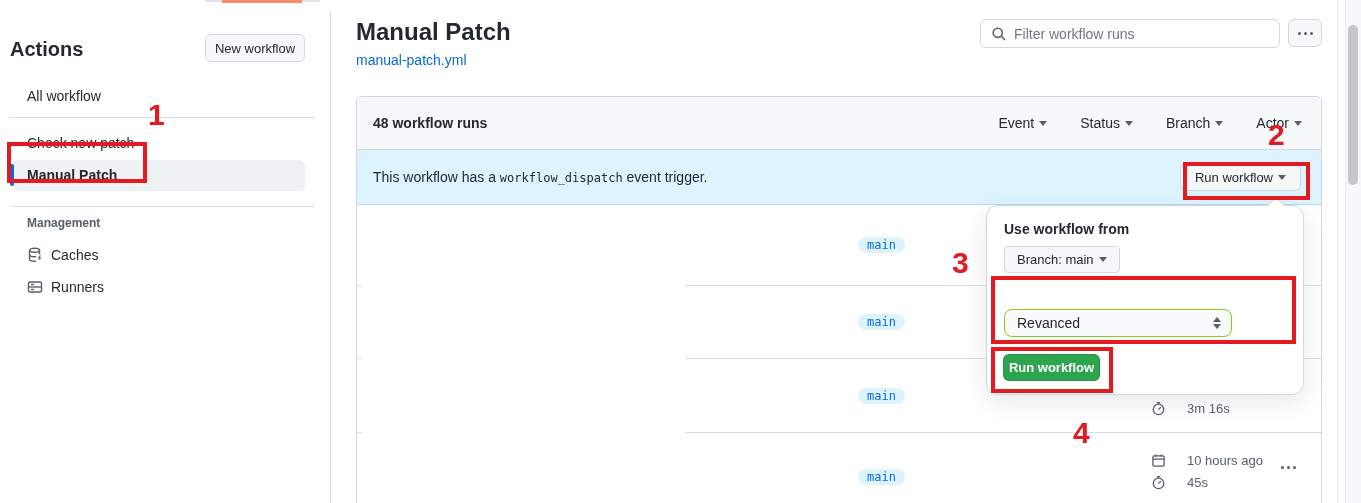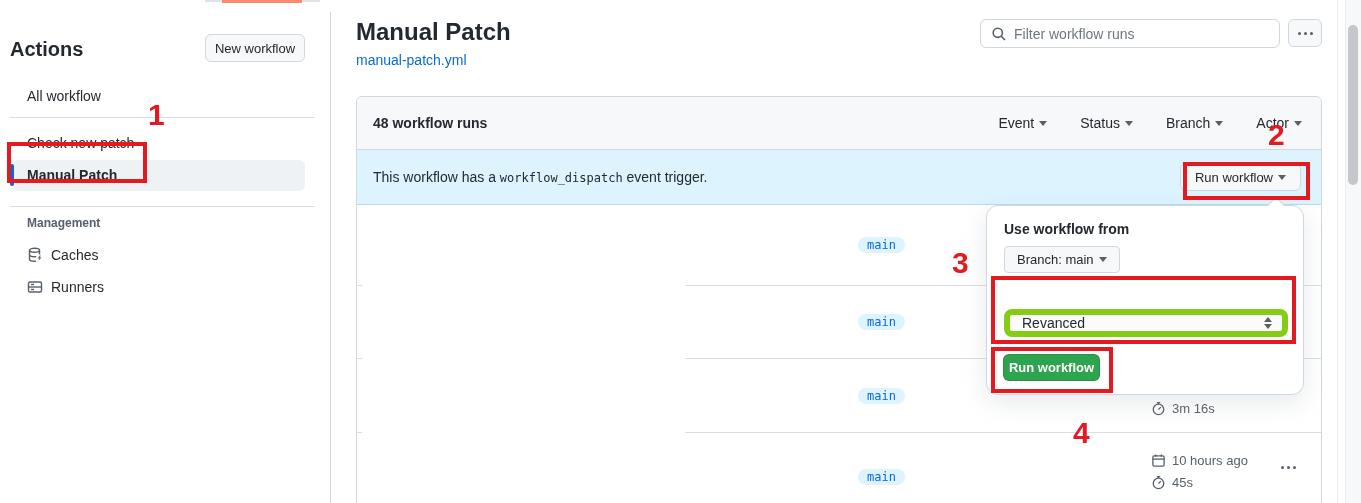--- a/index.html
+++ b/index.html
@@ -51,42 +51,42 @@
             display:flex; align-items:center; padding:0 20px 0 16px; }
   .banner-text { font-size:14px; color:#24292f; }
   .banner-text code { font-family:"DejaVu Sans Mono","Liberation Mono",monospace; font-size:12px; }
   .run-wf-dd { margin-left:auto; height:28px; padding:0 14px; }
   .rows { position:relative; }
   .run-row { position:relative; border-bottom:0; }
   .run-row + .run-row { border-top:1px solid #d8dee4; }
   .branch-pill { position:absolute; left:501px; top:50%; transform:translateY(-50%);
                  background:#ddf4ff; color:#0969da; font-family:"DejaVu Sans Mono","Liberation Mono",monospace;
                  font-size:12px; padding:1px 9px; border-radius:2em; cursor:pointer; }
-  .meta { position:absolute; left:794px; display:flex; align-items:center; gap:6px;
+  .meta { position:absolute; left:794px; display:flex; align-items:center; gap:21px;
           color:#57606a; font-size:13px; }
   .kebab { position:absolute; left:924px; cursor:pointer; display:flex; gap:3px; align-items:center; }
   .kebab i, .more-dots i { width:3px; height:3px; border-radius:50%; background:#57606a; display:block; }
   .more-dots { display:flex; gap:3px; align-items:center; }
 
   
   .redaction { position:absolute; left:362px; top:206px; width:323px; height:297px; background:#fff; z-index:5; }
 
   
   #popup { position:absolute; left:986px; top:205px; width:318px; height:190px; background:#fff;
            border:1px solid #d0d7de; border-radius:12px; z-index:10;
            box-shadow:0 8px 24px rgba(140,149,159,.2); }
   .popup-caret { position:absolute; top:-7px; left:283px; width:12px; height:12px; background:#fff;
                  border-left:1px solid #d0d7de; border-top:1px solid #d0d7de; transform:rotate(45deg); }
   .popup-title { position:absolute; left:17px; top:15px; font-weight:700; font-size:14px; }
   .branch-btn { position:absolute; left:17px; top:40px; height:27px; padding:0 12px; border-radius:4px; }
   .input-label { position:absolute; left:18px; top:82px; font-family:"DejaVu Sans Mono","Liberation Mono",monospace;
                  font-weight:700; font-size:13px; white-space:nowrap; }
   .req { color:#cf222e; }
-  .popup-select { position:absolute; left:17px; top:103px; width:284px; height:28px; background:#fafbfc;
-                  border:6px solid #84cc16; border-radius:8px; display:flex; align-items:center;
+  .popup-select { position:absolute; left:17px; top:103px; width:228px; height:28px; background:#fafbfc;
+                  border:1px solid #84cc16; border-radius:8px; display:flex; align-items:center;
                   padding:0 10px 0 12px; font-size:14px; cursor:pointer; }
   .updown { margin-left:auto; display:flex; flex-direction:column; gap:2px; align-items:center; }
   .updown .u { width:0;height:0;border-left:4px solid transparent;border-right:4px solid transparent;border-bottom:5px solid #57606a; }
   .updown .d { width:0;height:0;border-left:4px solid transparent;border-right:4px solid transparent;border-top:5px solid #57606a; }
   .green-btn { position:absolute; left:16px; top:148px; width:97px; height:27px; background:#2da44e;
                color:#fff; border:1px solid rgba(27,31,36,.15); border-radius:6px; font-size:13px;
                font-weight:600; display:flex; align-items:center; justify-content:center; cursor:pointer; }
 
   
   .anno-box { position:absolute; border:4px solid #e31a1f; z-index:20; pointer-events:none; }

